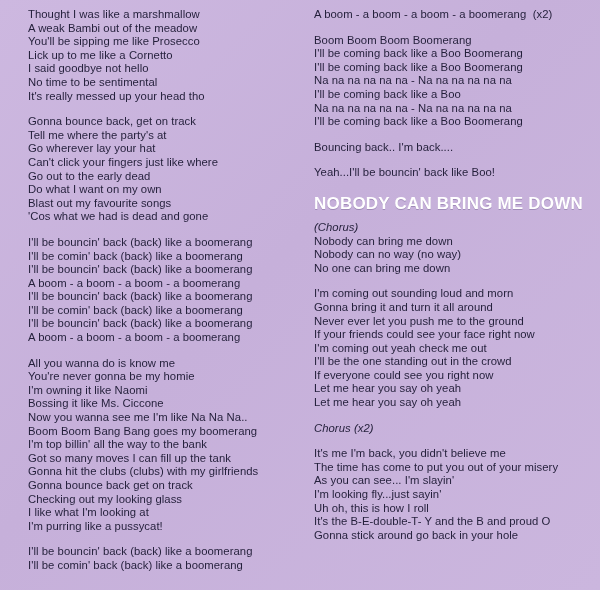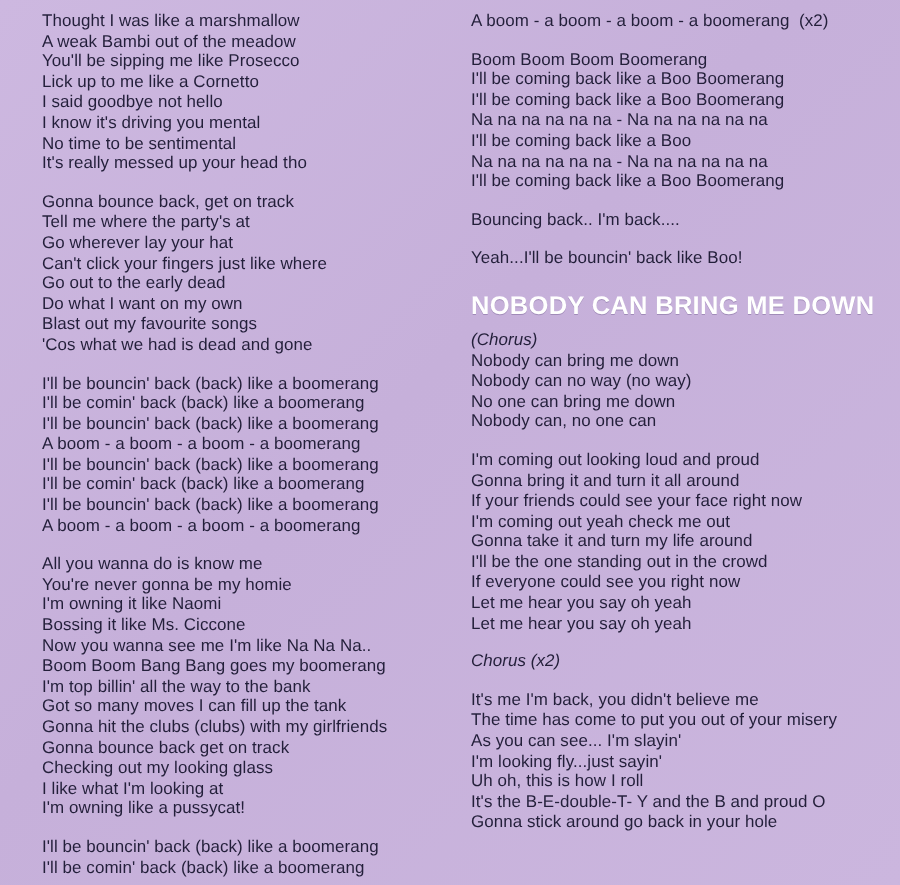--- a/index.html
+++ b/index.html
@@ -57,21 +57,20 @@
 
 <div class="page">
 
   <div class="column col-left">
     <div class="stanza">
       <div class="line">Thought I was like a marshmallow</div>
       <div class="line">A weak Bambi out of the meadow</div>
       <div class="line">You'll be sipping me like Prosecco</div>
       <div class="line">Lick up to me like a Cornetto</div>
       <div class="line">I said goodbye not hello</div>
-      <div class="line">I know it's driving you mental</div>
       <div class="line">No time to be sentimental</div>
       <div class="line">It's really messed up your head tho</div>
     </div>
 
     <div class="stanza">
       <div class="line">Gonna bounce back, get on track</div>
       <div class="line">Tell me where the party's at</div>
       <div class="line">Go wherever lay your hat</div>
       <div class="line">Can't click your fingers just like where</div>
       <div class="line">Go out to the early dead</div>
@@ -97,21 +96,21 @@
       <div class="line">I'm owning it like Naomi</div>
       <div class="line">Bossing it like Ms. Ciccone</div>
       <div class="line">Now you wanna see me I'm like Na Na Na..</div>
       <div class="line">Boom Boom Bang Bang goes my boomerang</div>
       <div class="line">I'm top billin' all the way to the bank</div>
       <div class="line">Got so many moves I can fill up the tank</div>
       <div class="line">Gonna hit the clubs (clubs) with my girlfriends</div>
       <div class="line">Gonna bounce back get on track</div>
       <div class="line">Checking out my looking glass</div>
       <div class="line">I like what I'm looking at</div>
-      <div class="line">I'm owning like a pussycat!</div>
+      <div class="line">I'm purring like a pussycat!</div>
     </div>
 
     <div class="stanza">
       <div class="line">I'll be bouncin' back (back) like a boomerang</div>
       <div class="line">I'll be comin' back (back) like a boomerang</div>
 
     </div>
   </div>
 
   <div class="column col-right">
@@ -137,29 +136,28 @@
       <div class="line">Yeah...I'll be bouncin' back like Boo!</div>
     </div>
 
     <div class="song-title">NOBODY CAN BRING ME DOWN</div>
 
     <div class="stanza">
       <div class="line italic">(Chorus)</div>
       <div class="line">Nobody can bring me down</div>
       <div class="line">Nobody can no way (no way)</div>
       <div class="line">No one can bring me down</div>
-      <div class="line">Nobody can, no one can</div>
     </div>
 
     <div class="stanza">
-      <div class="line">I'm coming out looking loud and proud</div>
+      <div class="line">I'm coming out sounding loud and morn</div>
       <div class="line">Gonna bring it and turn it all around</div>
+      <div class="line">Never ever let you push me to the ground</div>
       <div class="line">If your friends could see your face right now</div>
       <div class="line">I'm coming out yeah check me out</div>
-      <div class="line">Gonna take it and turn my life around</div>
       <div class="line">I'll be the one standing out in the crowd</div>
       <div class="line">If everyone could see you right now</div>
       <div class="line">Let me hear you say oh yeah</div>
       <div class="line">Let me hear you say oh yeah</div>
     </div>
 
     <div class="stanza">
       <div class="line italic">Chorus (x2)</div>
     </div>
 

